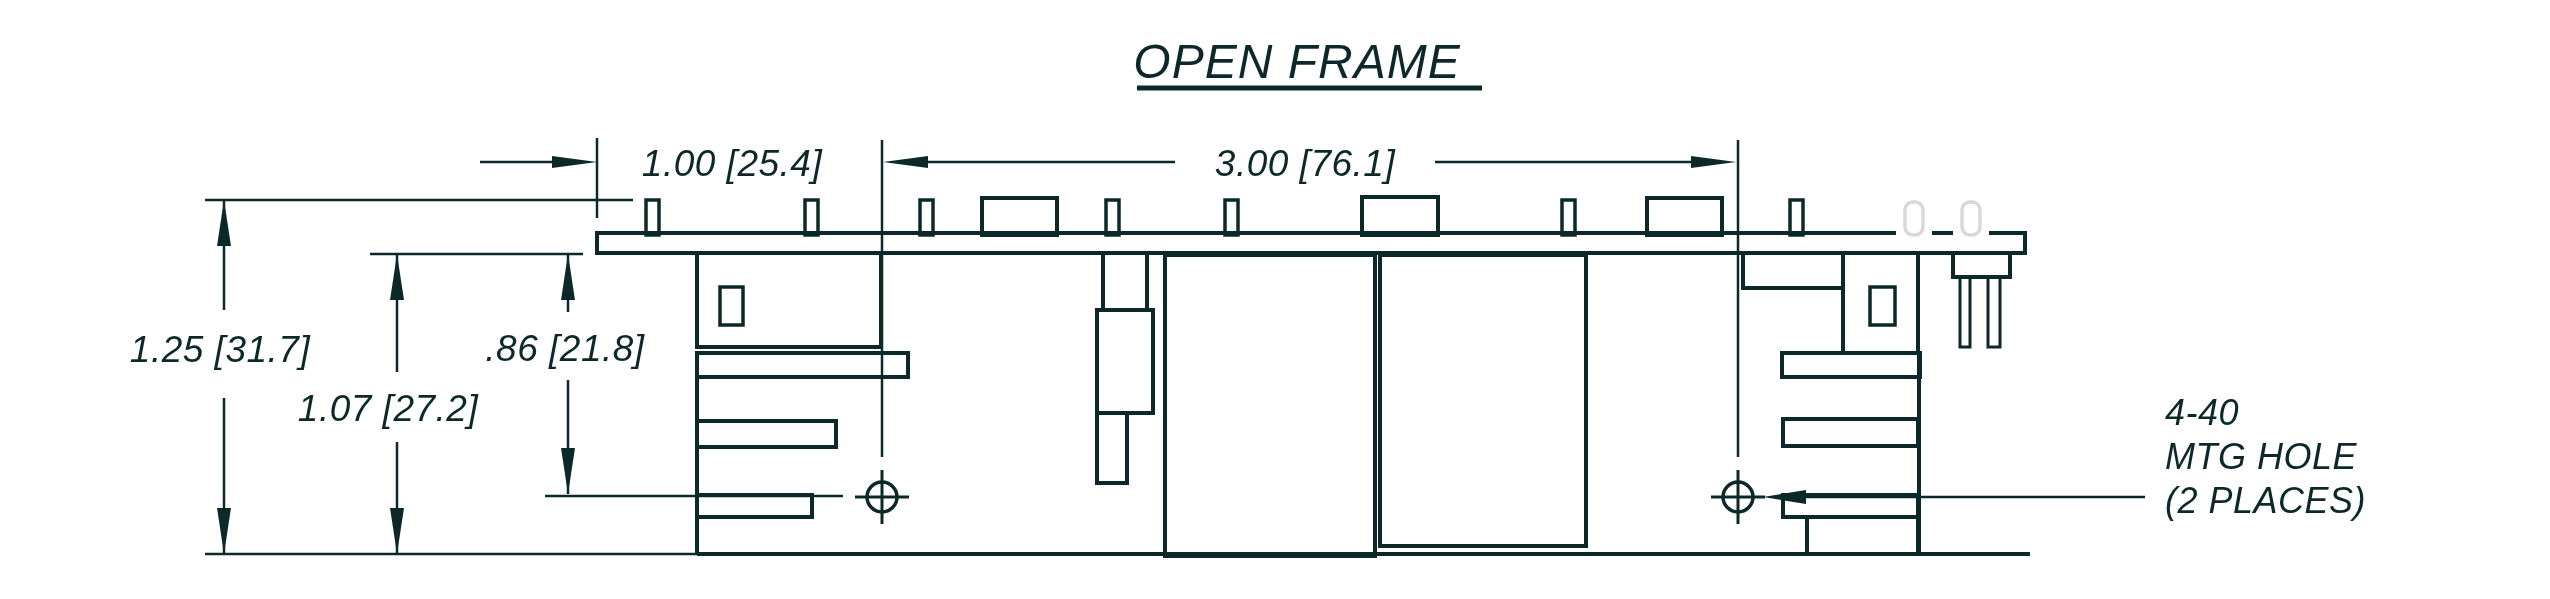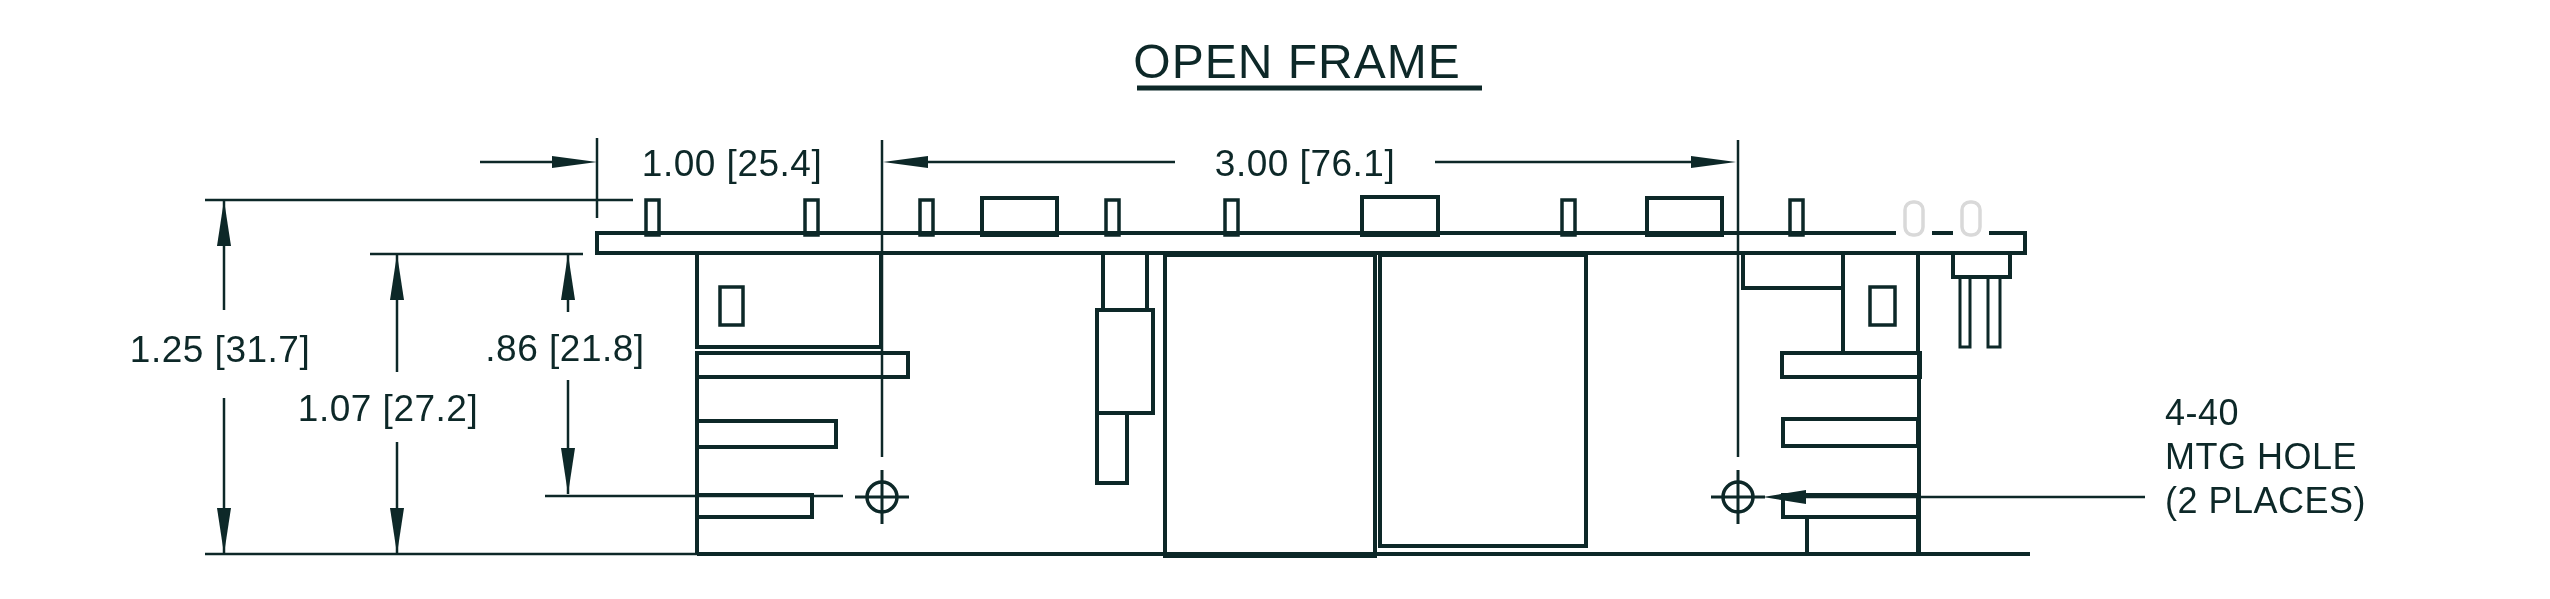--- a/index.html
+++ b/index.html
@@ -1,17 +1,17 @@
 <!DOCTYPE html>
 <html><head>
 <meta charset="utf-8">
 <style>
   html,body{margin:0;padding:0;background:#ffffff;}
   body{font-family:"Liberation Sans","DejaVu Sans",sans-serif;}
-  .canvas{position:relative;width:2550px;height:599px;background:#ffffff;overflow:hidden;}
+  .canvas{position:relative;width:2550px;height:599px;background:#ffffff;overflow:hidden;font-style:italic;}
   svg text{font-family:"Liberation Sans","DejaVu Sans",sans-serif;fill:#0d2828;}
 </style>
 </head>
 <body>
 
 <div class="canvas">
   <svg width="2550" height="599" viewBox="0 0 2550 599" xmlns="http://www.w3.org/2000/svg" aria-label="OPEN FRAME">
       <rect x="597" y="233" width="1428" height="20" rx="0" fill="none" stroke="#0d2828" stroke-width="4"></rect>
       <rect x="646" y="200" width="13" height="35" rx="0" fill="none" stroke="#0d2828" stroke-width="3.5"></rect>
       <rect x="805" y="200" width="13" height="35" rx="0" fill="none" stroke="#0d2828" stroke-width="3.5"></rect>

